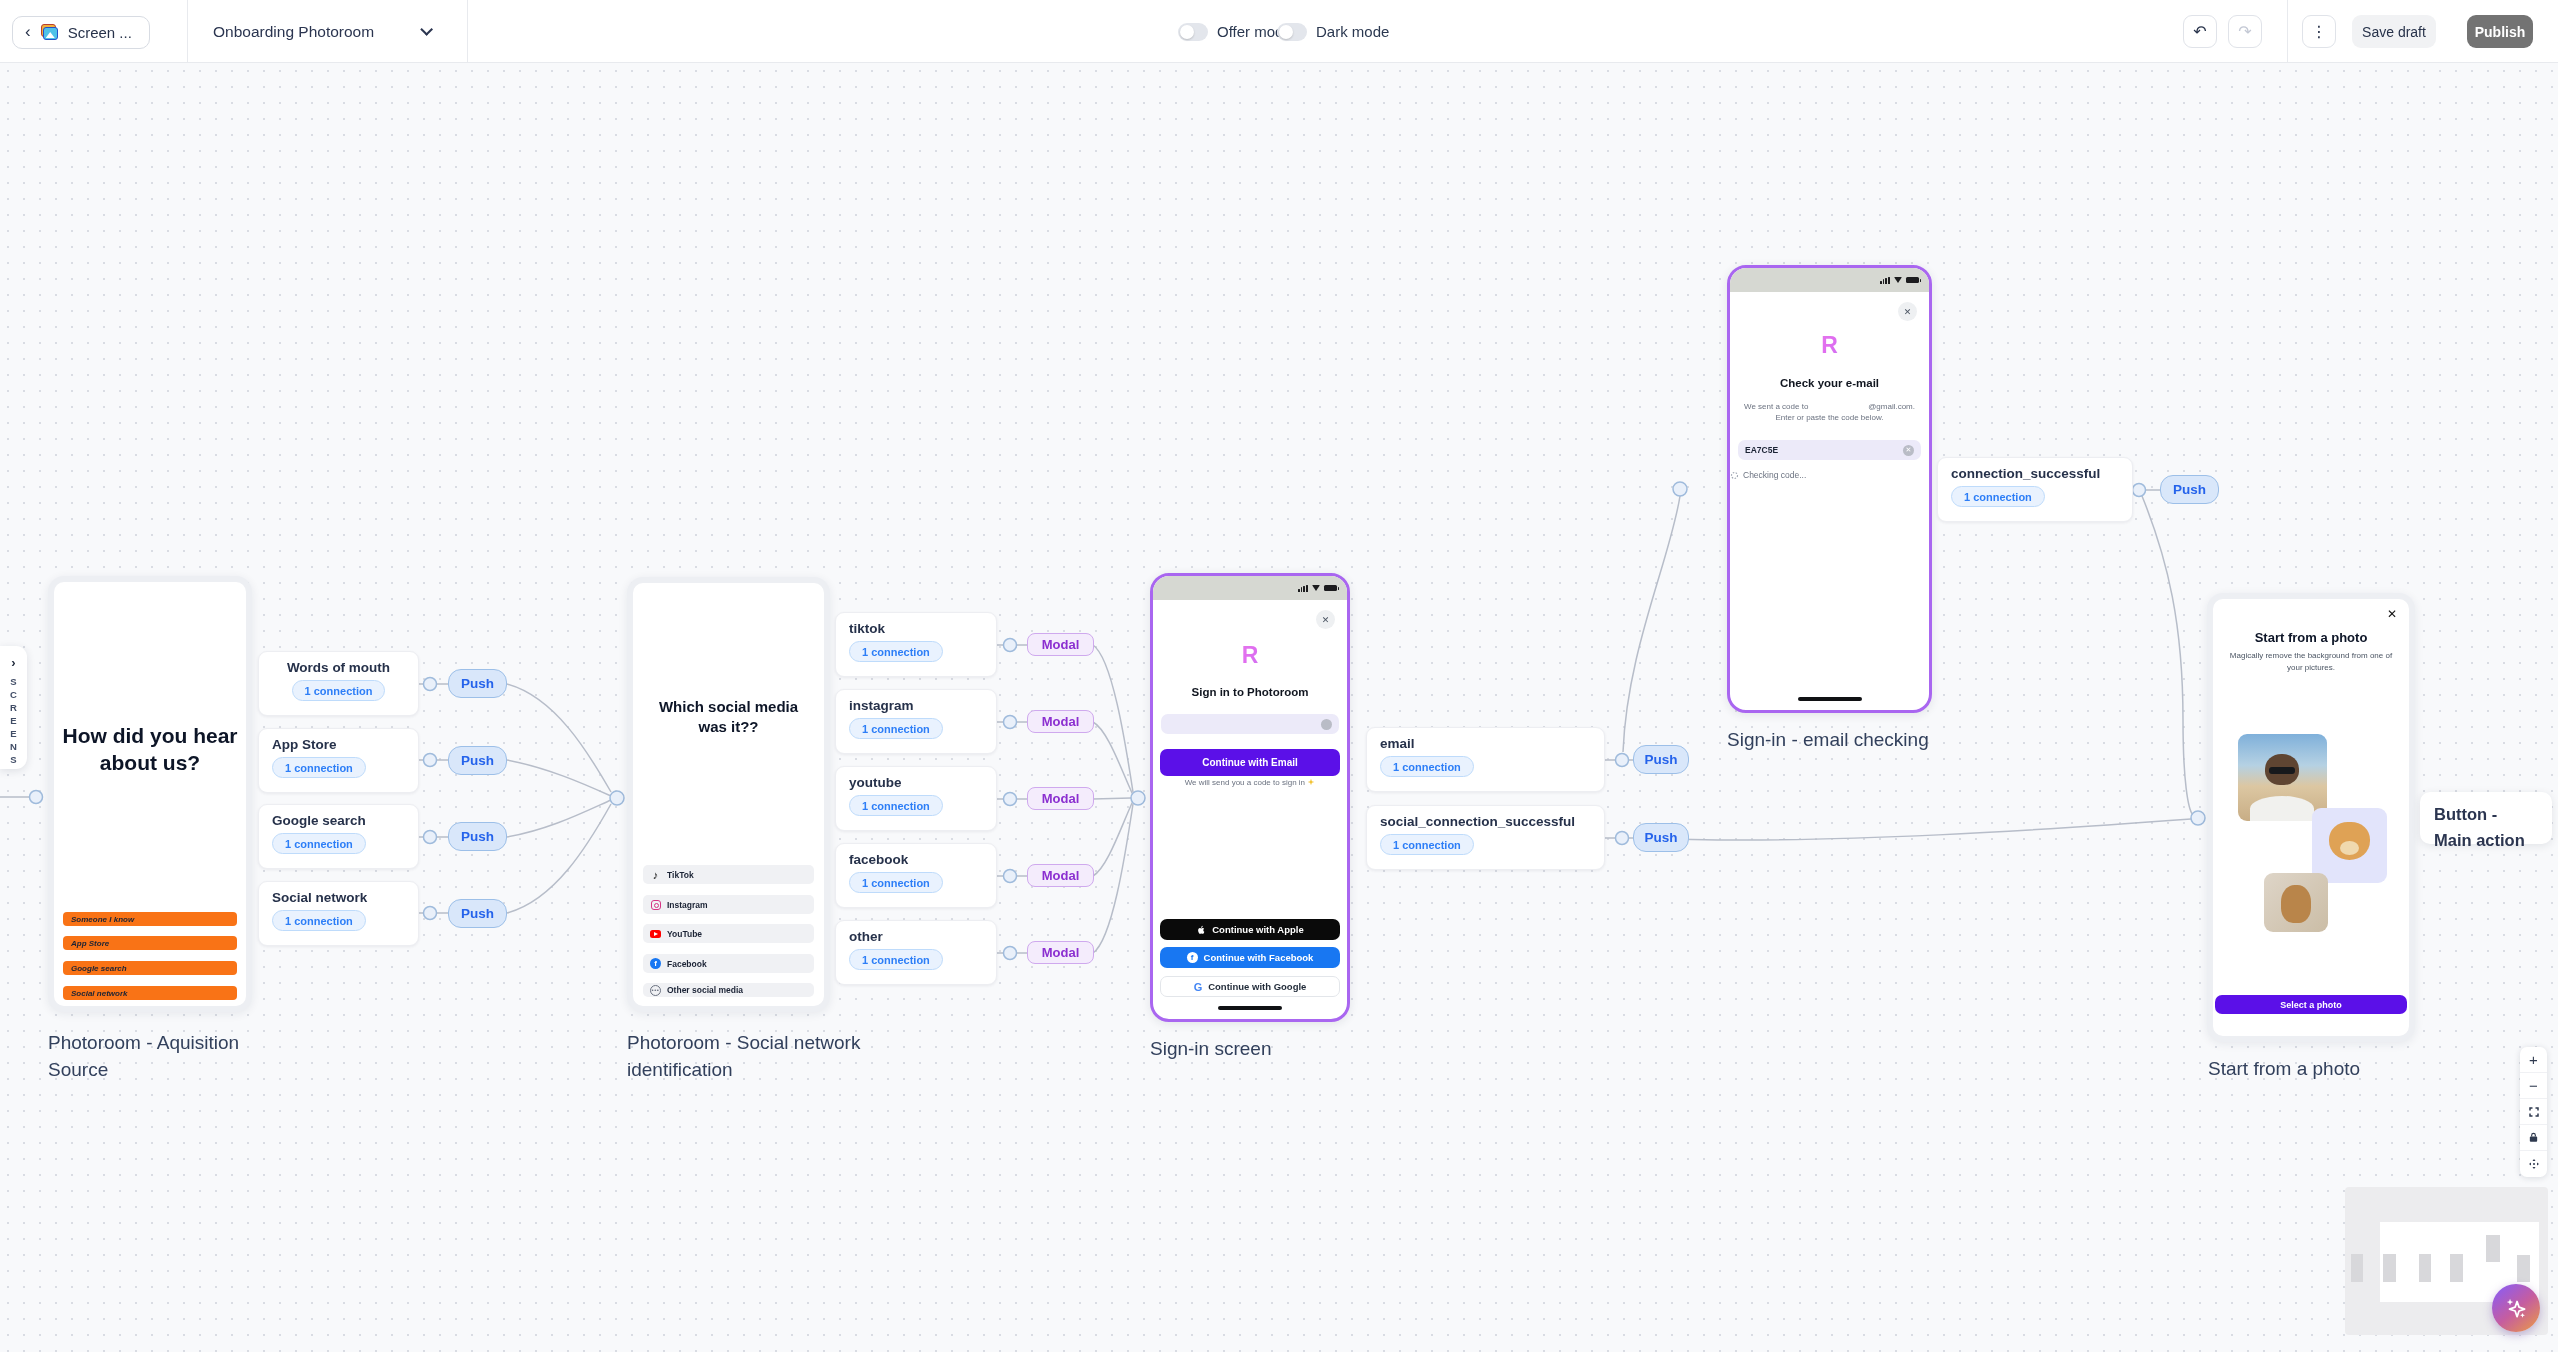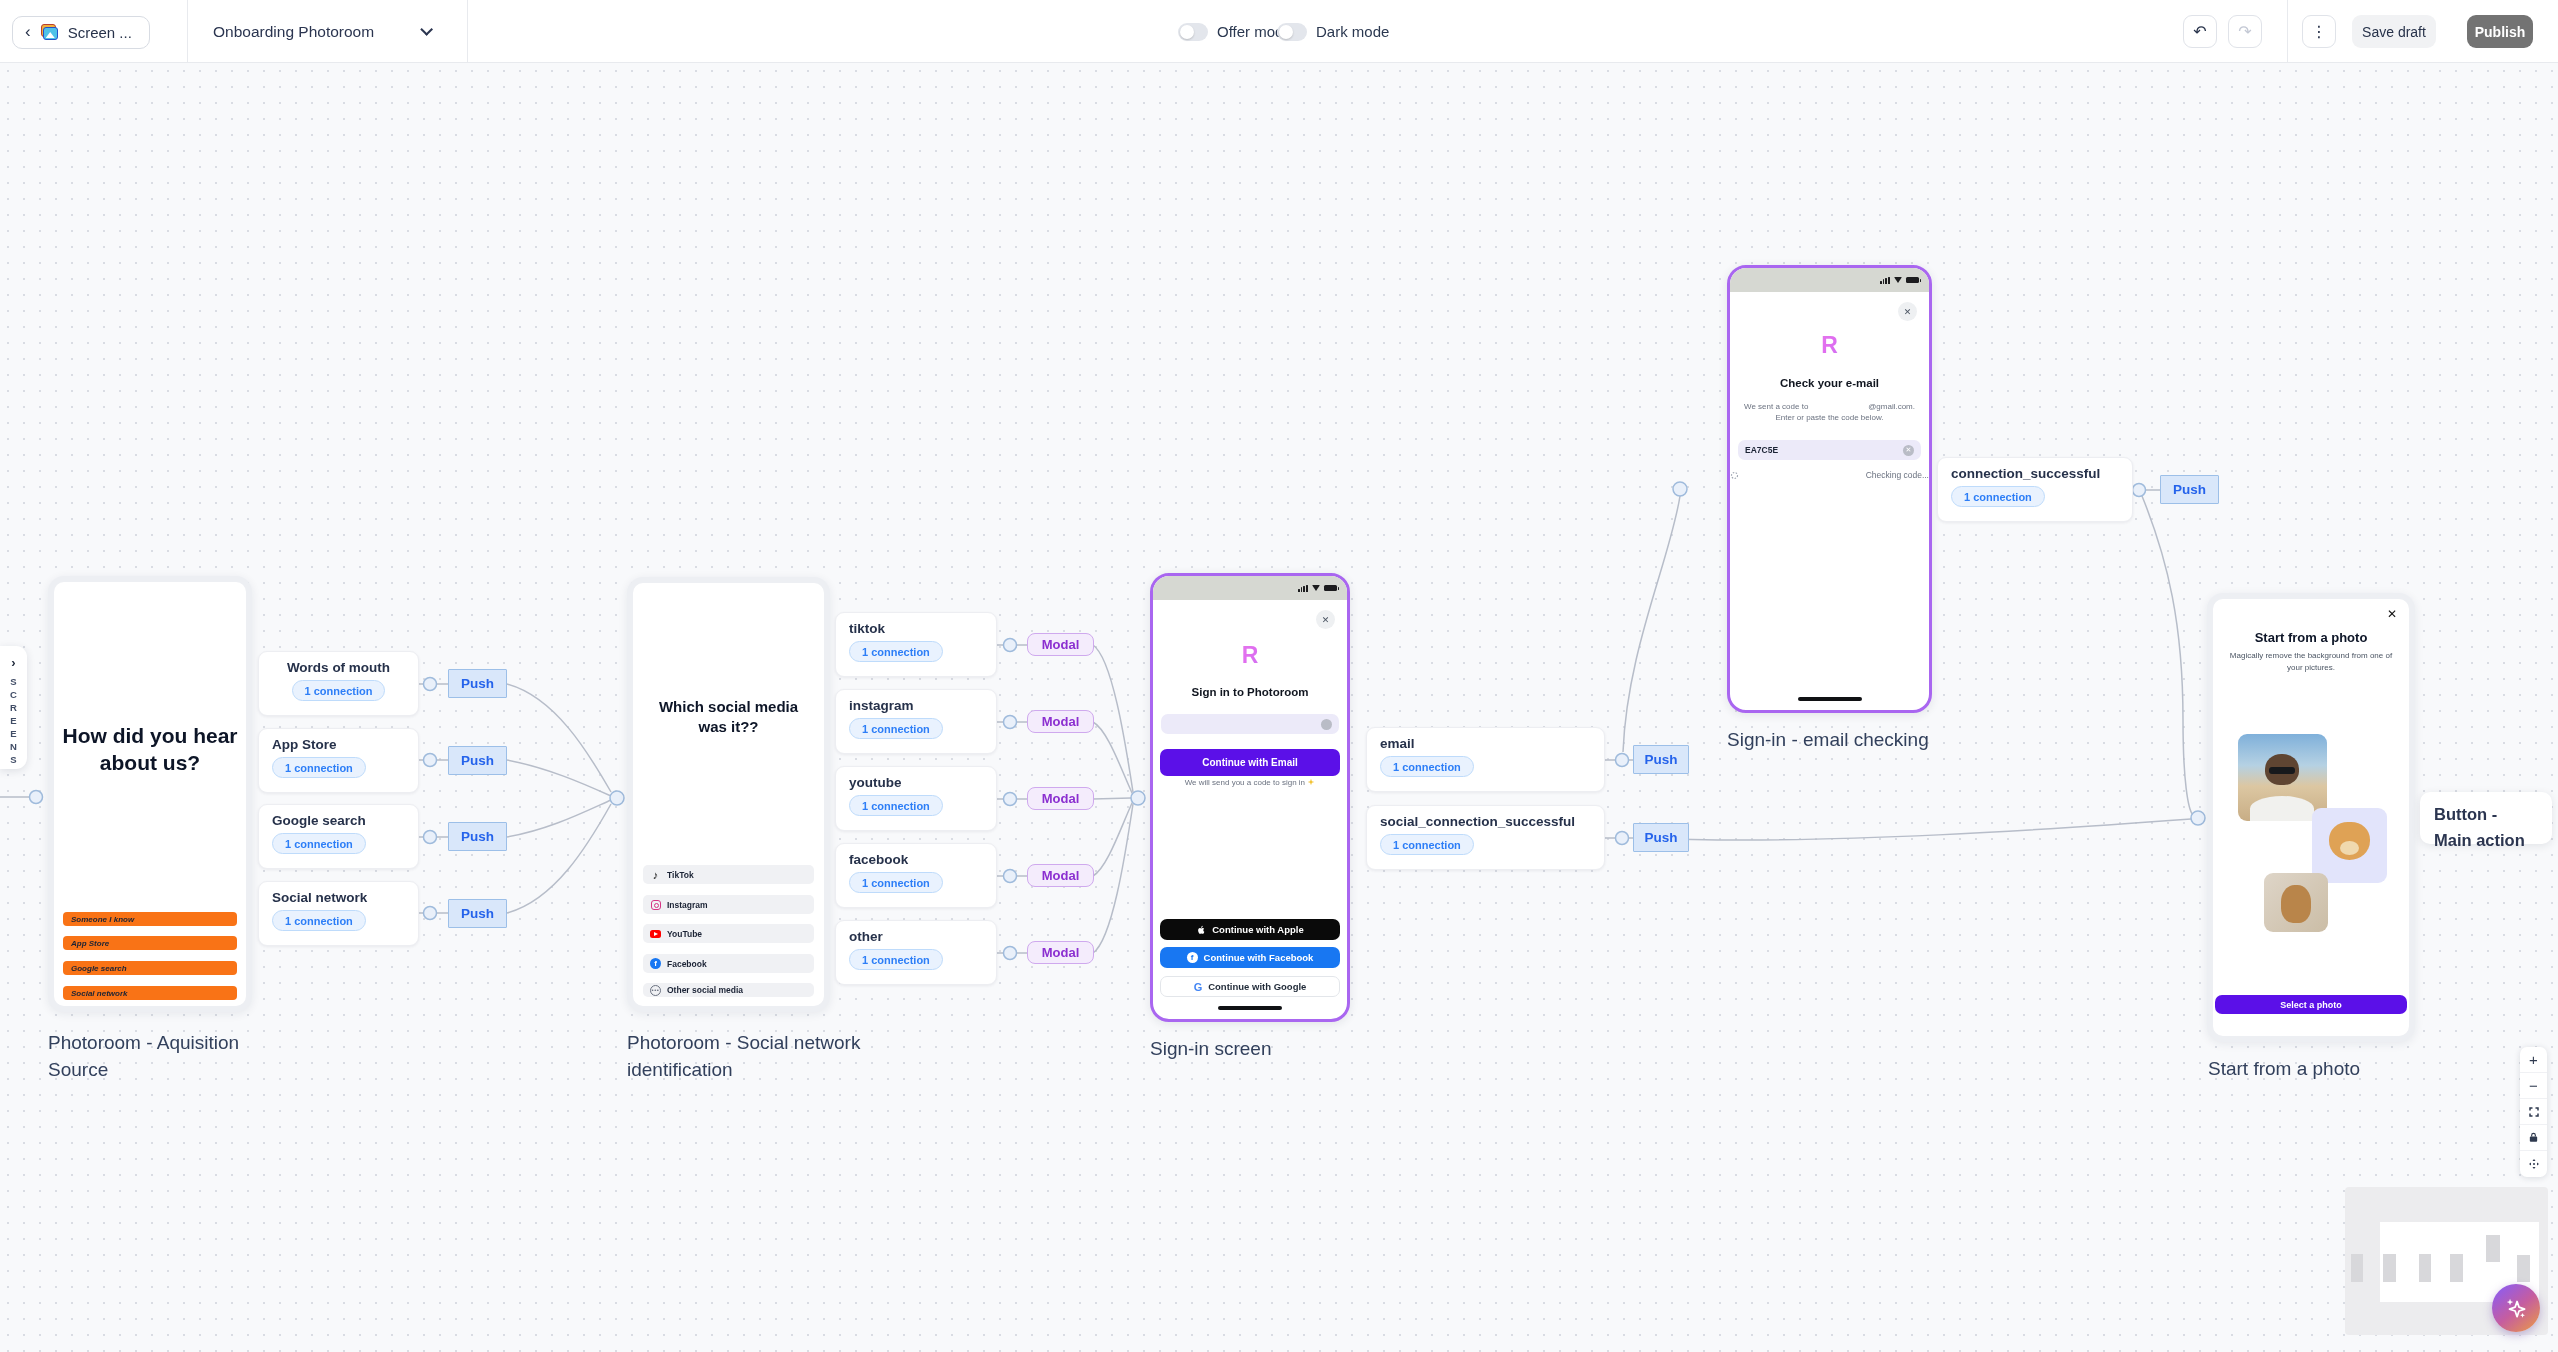--- a/index.html
+++ b/index.html
@@ -44,21 +44,21 @@
   .screens-tab .chev { font-size:13px; font-weight:700; color:#1e293b; }
   .screens-tab .word { margin-top:6px; writing-mode:vertical-rl; text-orientation:upright; font-size:9.5px; font-weight:600; letter-spacing:2px; color:#414d66; }
 
   
   .node { position:absolute; z-index:3; }
   .screen-frame { background:#fff; border:6px solid #edeff3; border-radius:16px; box-shadow:0 2px 10px rgba(25,35,60,.08); }
   .screen-label { position:absolute; z-index:3; font-size:19px; font-weight:500; color:#32405c; line-height:1.42; }
   .event-card { position:absolute; z-index:3; background:#fff; border:1px solid #edeef2; border-radius:9px; box-shadow:0 1px 3px rgba(25,35,60,.07); padding:8px 13px; }
   .event-title { font-size:13.5px; font-weight:600; color:#26314a; white-space:nowrap; }
   .badge { display:inline-flex; align-items:center; height:21px; padding:0 12px; background:#e9f2fe; border:1px solid #bedbfb; border-radius:11px; font-size:11px; font-weight:600; color:#2d7ef7; margin-top:5px; }
-  .push-btn { position:absolute; z-index:3; width:59px; height:29px; background:#d9e7fa; border:1.5px solid #9cbfe8; border-radius:1px; color:#2563eb; font-size:13.5px; font-weight:600; display:flex; align-items:center; justify-content:center; cursor:pointer; }
+  .push-btn { position:absolute; z-index:3; width:59px; height:29px; background:#d9e7fa; border:1.5px solid #9cbfe8; border-radius:13px; color:#2563eb; font-size:13.5px; font-weight:600; display:flex; align-items:center; justify-content:center; cursor:pointer; }
   .modal-btn { position:absolute; z-index:3; width:67px; height:23px; background:#f4ecfc; border:1.5px solid #cfa9ee; border-radius:8px; color:#8b2fd0; font-size:13px; font-weight:600; display:flex; align-items:center; justify-content:center; cursor:pointer; }
 
   
   .mini-title { position:absolute; left:0; right:0; text-align:center; font-weight:700; color:#0d1527; }
   .opt-row { position:absolute; background:#f97316; border-radius:4px; display:flex; align-items:center; font-weight:700; color:#1b2335;font-style:italic; }
   .soc-row { position:absolute; background:#f0f1f4; border-radius:5px; display:flex; align-items:center; gap:6px; padding-left:7px; font-weight:600; color:#1b2335; font-size:8.5px; }
   .soc-ico { width:11px; height:11px; display:flex; align-items:center; justify-content:center; flex:0 0 auto; }
   .ico-tiktok { font-size:11px; color:#0b0b0b; font-weight:700; }
   .ico-insta { width:10px; height:10px; border:1.6px solid #d63584; border-radius:3px; position:relative; }
   .ico-insta::after { content:""; position:absolute; left:2px; top:2px; width:3.6px; height:3.6px; border:1.3px solid #d63584; border-radius:50%; }
@@ -366,21 +366,21 @@
     <div class="p-title" style="top:109px; font-size:11.5px;">Check your e-mail</div>
     <div style="position:absolute; top:134px; left:14px; right:14px; display:flex; justify-content:space-between; font-size:8px;" class="fine">
       <span>We sent a code to</span>
       <span>@gmail.com.</span>
     </div>
     <div style="position:absolute; top:145px; left:0; right:0; text-align:center; font-size:8px;" class="fine">Enter or paste the code below.</div>
     <div class="p-input" style="left:8px; right:8px; top:172px;">
       <span style="font-size:8.5px; font-weight:600; color:#1b2335;">EA7C5E</span>
       <span class="clear">✕</span>
     </div>
-    <div style="position:absolute; top:202px; left:0; right:0; display:flex; align-items:center; justify-content:space-between; gap:4px; font-size:8.5px;" class="fine">
+    <div style="position:absolute; top:202px; left:0; right:0; display:flex; align-items:center; justify-content:flex-start; gap:4px; font-size:8.5px;" class="fine">
       <svg width="9" height="9" viewBox="0 0 24 24">
           <circle cx="12" cy="12" r="8" fill="none" stroke="#9ca3af" stroke-width="3" stroke-dasharray="4 4"></circle>
         </svg>
       <span>Checking code...</span>
     </div>
     <div class="homebar"></div>
   </div>
   <div class="screen-label" style="left:1727px; top:727px;">Sign-in - email checking</div>
 
   <div class="event-card" style="left:1937px; top:457px; width:196px; height:65px;">

